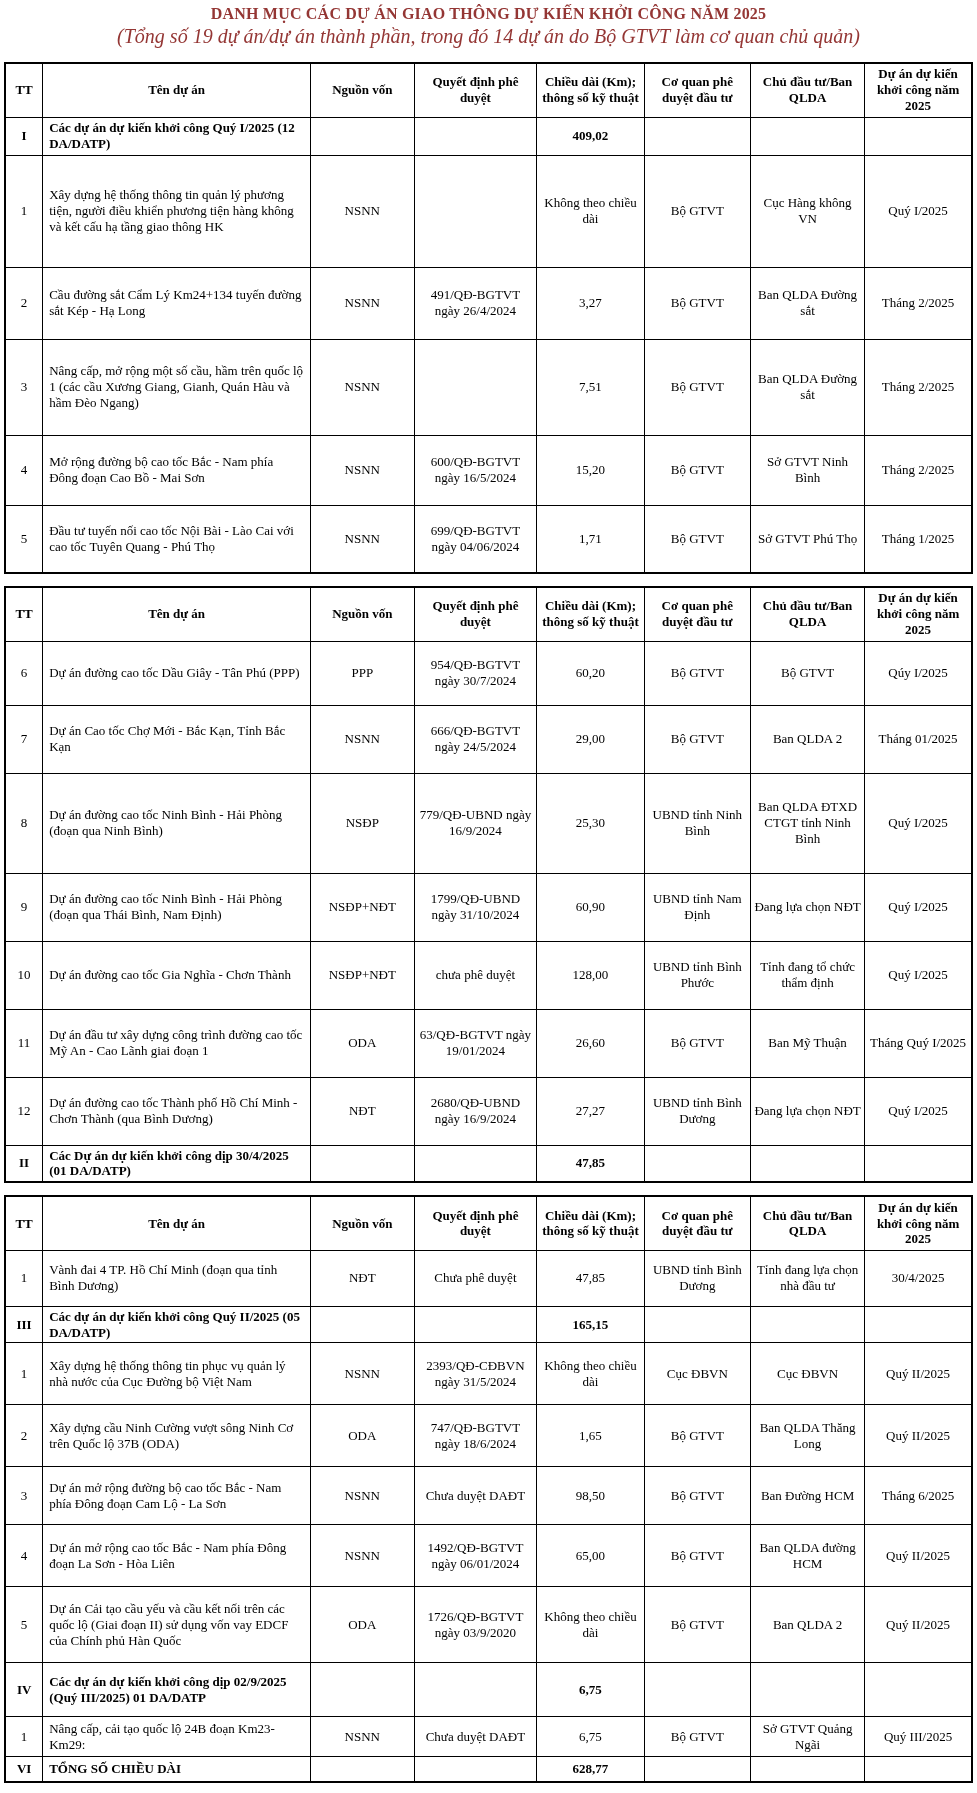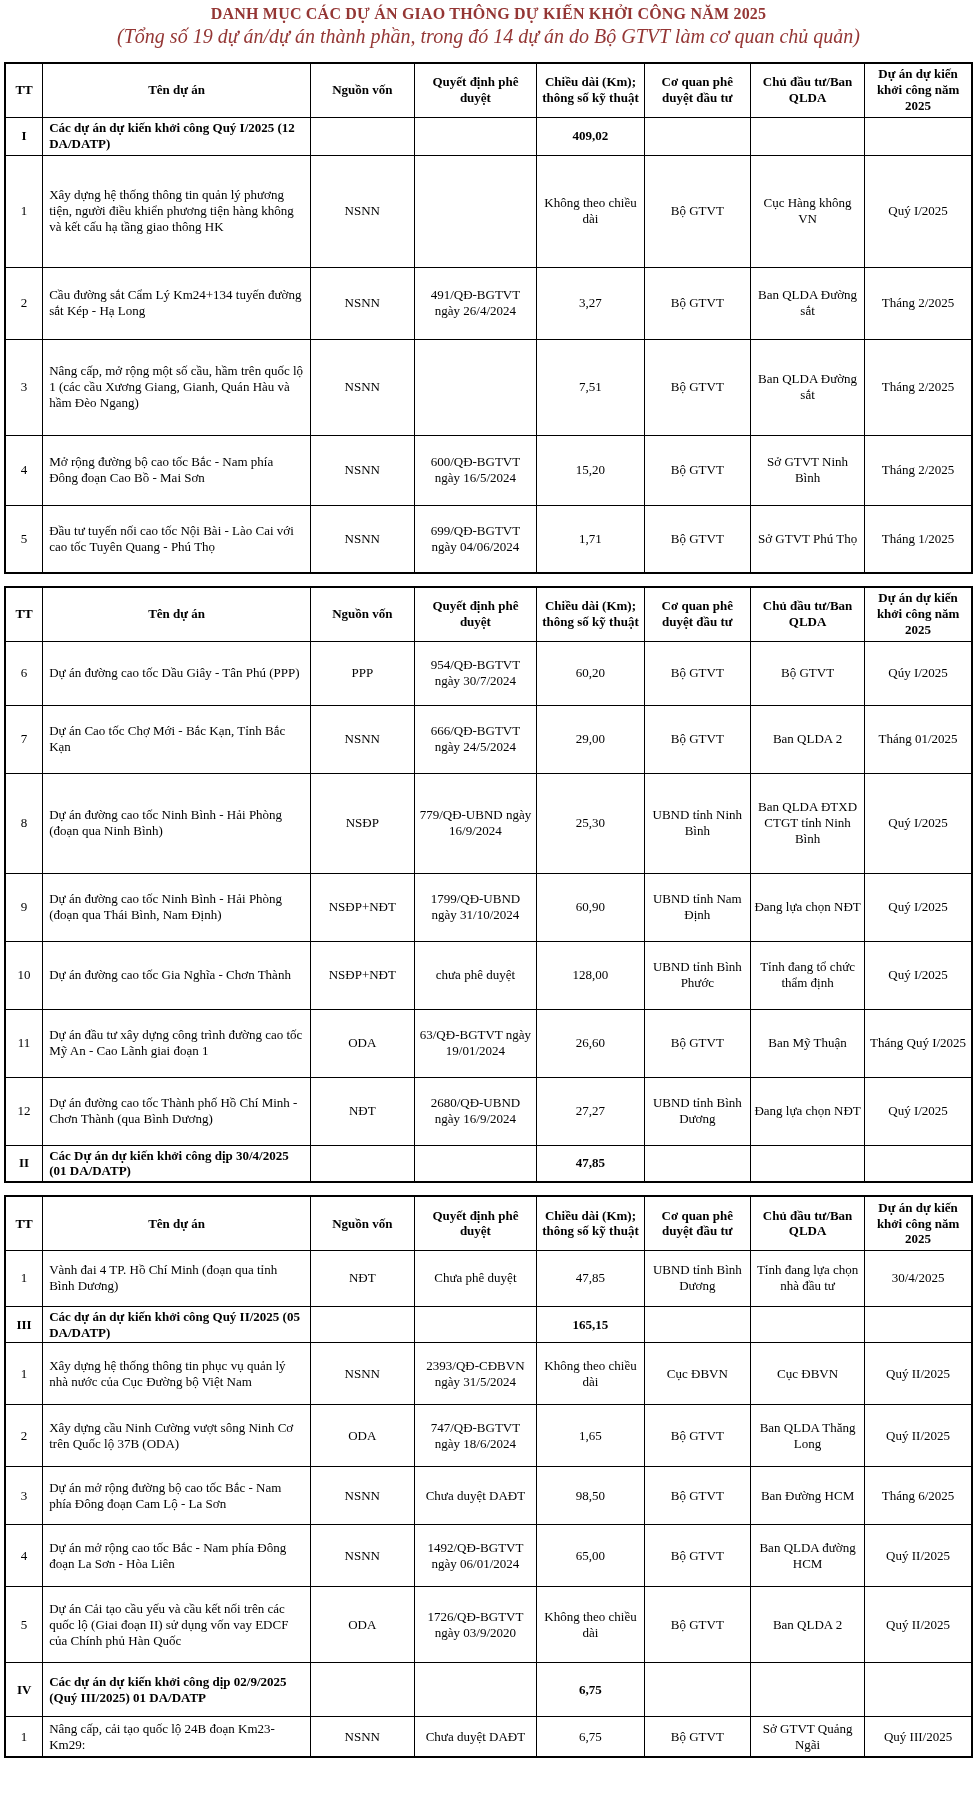--- a/index.html
+++ b/index.html
@@ -348,16 +348,26 @@
           <tr style="height: 40px;">
             <td>1</td>
             <td class="name">Nâng cấp, cải tạo quốc lộ 24B đoạn Km23-Km29:</td>
             <td>NSNN</td>
             <td>Chưa duyệt DAĐT</td>
             <td>6,75</td>
             <td>Bộ GTVT</td>
             <td>Sở GTVT Quảng Ngãi</td>
             <td>Quý III/2025</td>
           </tr>
+          <tr class="section" style="height: 25px;">
+            <td>VI</td>
+            <td class="name">TỔNG SỐ CHIỀU DÀI</td>
+            <td></td>
+            <td></td>
+            <td>628,77</td>
+            <td></td>
+            <td></td>
+            <td></td>
+          </tr>
         </tbody>
       </table>
     </div>
 </div>
 
 </body></html>

